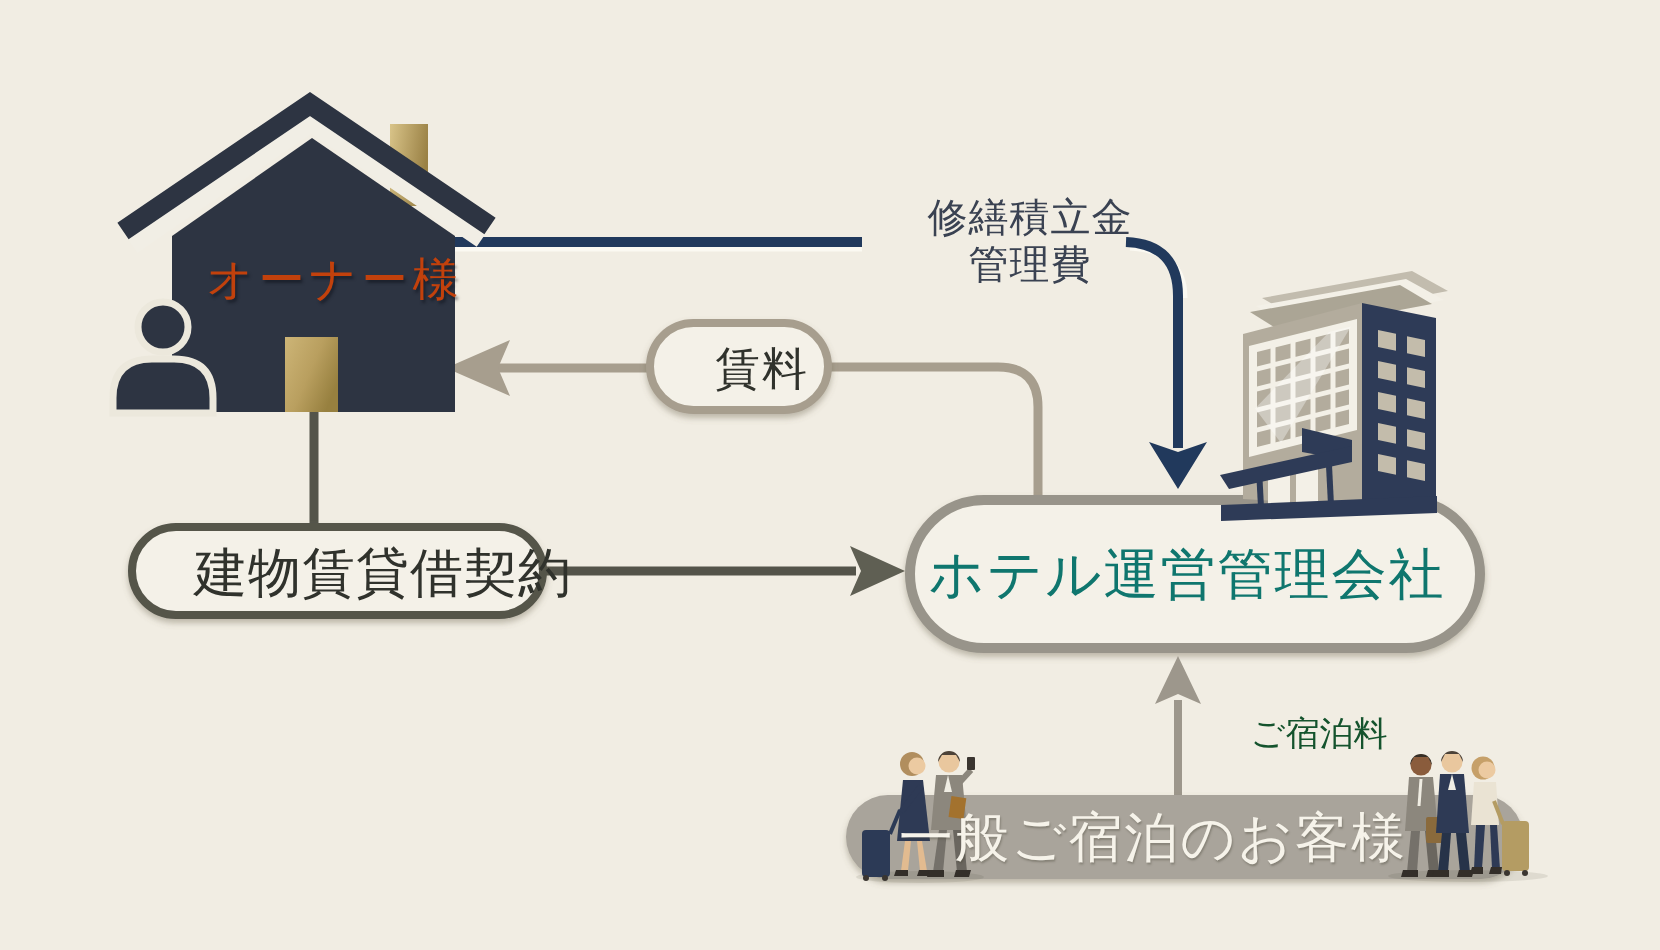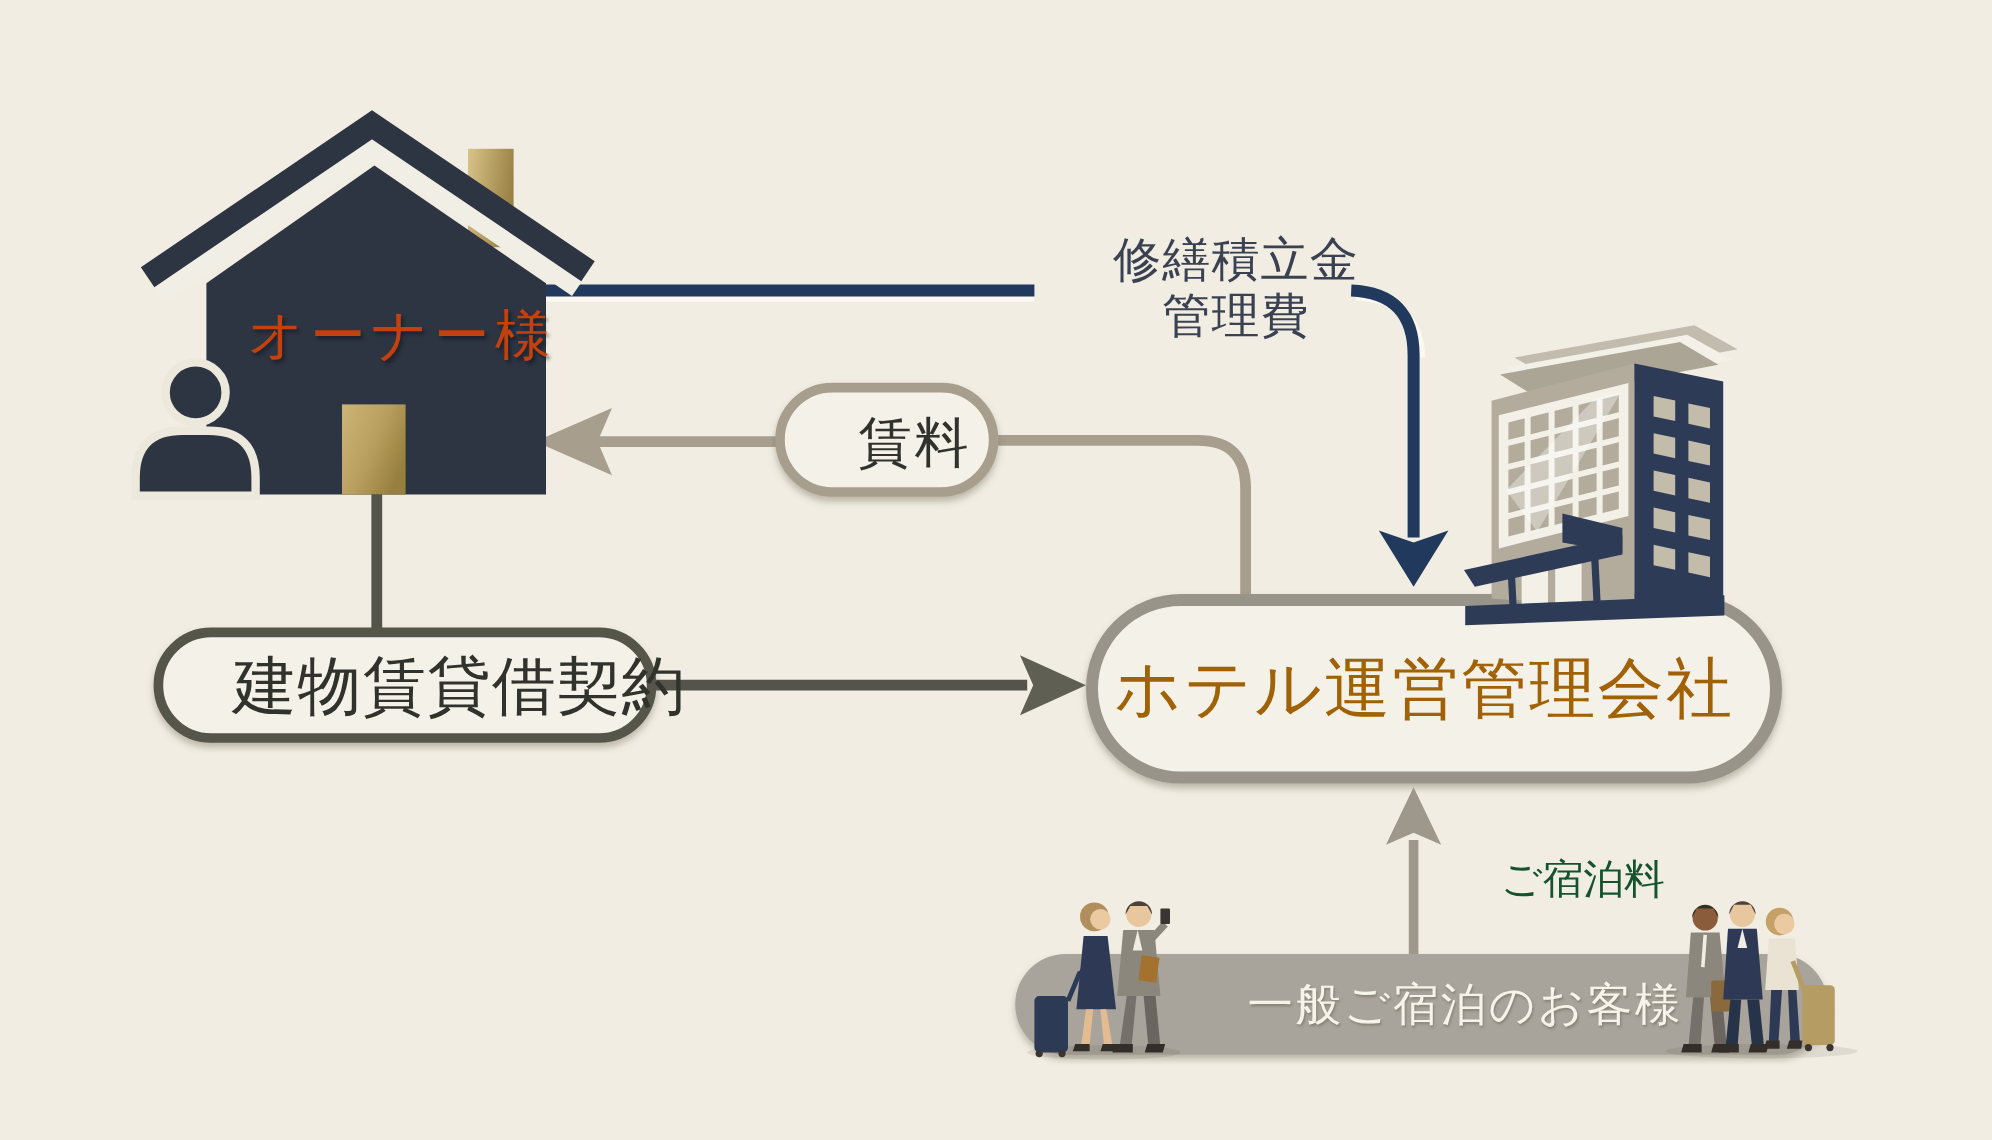--- a/index.html
+++ b/index.html
@@ -13,23 +13,23 @@
   .lbl{
     position:absolute;transform:translate(-50%,-50%);
     white-space:nowrap;font-weight:500;line-height:1.18;
     font-family:"Liberation Sans",sans-serif;
   }
   .lbl-owner{left:314px;top:279px;font-size:46px;letter-spacing:5px;color:#c2410c;
     text-shadow:2px 3px 3px rgba(15,18,28,.55);margin-left:21px;}
   .lbl-repair{left:1002px;top:241px;font-size:40px;letter-spacing:1px;color:#3a4252;text-align:center;margin-left:28px;}
   .lbl-rent{left:762px;top:369px;font-size:45px;letter-spacing:2px;color:#30322c;}
   .lbl-lease{left:339px;top:573px;font-size:53px;letter-spacing:1px;color:#30322c;margin-left:44px;}
-  .lbl-hotel{left:1187px;top:574px;font-size:55px;letter-spacing:2px;color:#a16207;}
+  .lbl-hotel{left:1187px;top:574px;font-size:55px;letter-spacing:2px;color:#0f766e;}
   .lbl-stay{left:1319px;top:733px;font-size:34px;color:#14532d;}
-  .lbl-guests{left:1221px;top:838px;font-size:38px;letter-spacing:2px;color:#f6f3ea;
+  .lbl-guests{left:1153px;top:838px;font-size:54px;letter-spacing:2px;color:#f6f3ea;
     text-shadow:1px 2px 2px rgba(70,65,52,.35);}
 </style>
 </head>
 <body>
 
 <div id="stage">
 
 <svg width="1660" height="950" viewBox="0 0 1660 950">
   <defs>
     <linearGradient id="gold1" x1="0" y1="0" x2="1" y2="0.3">

